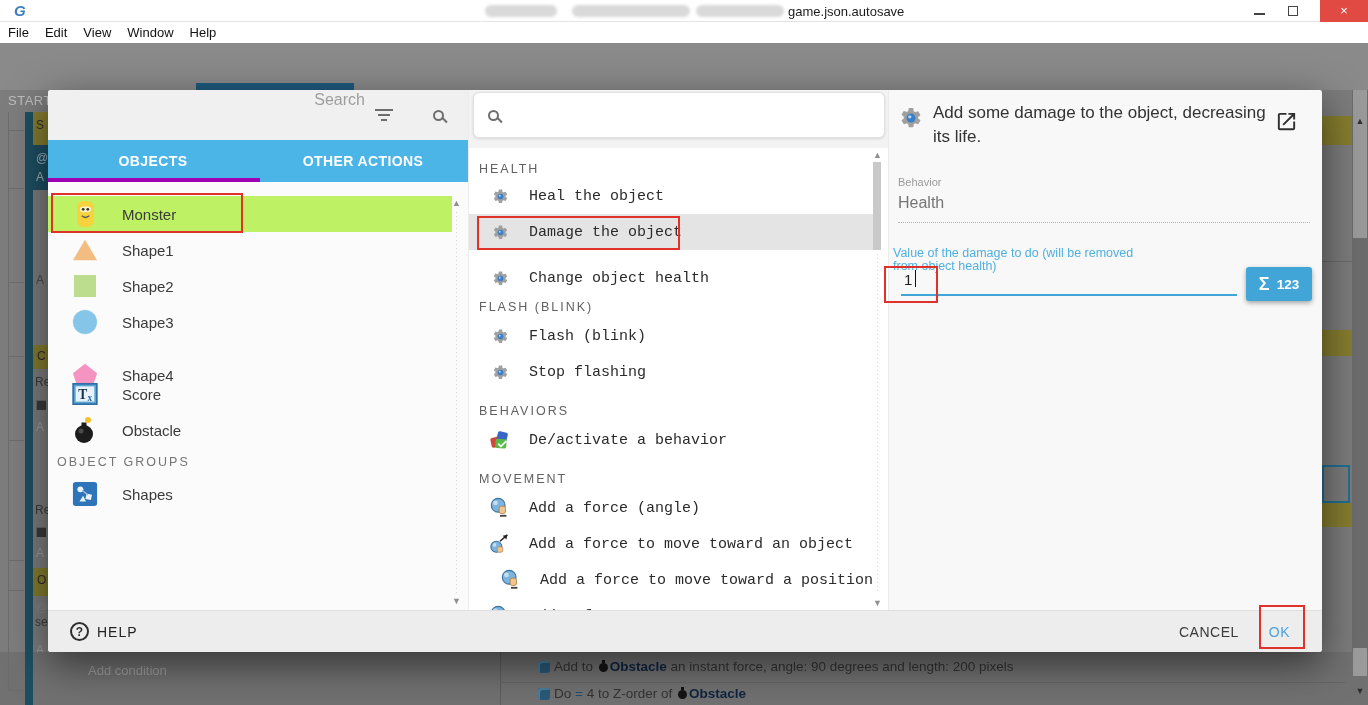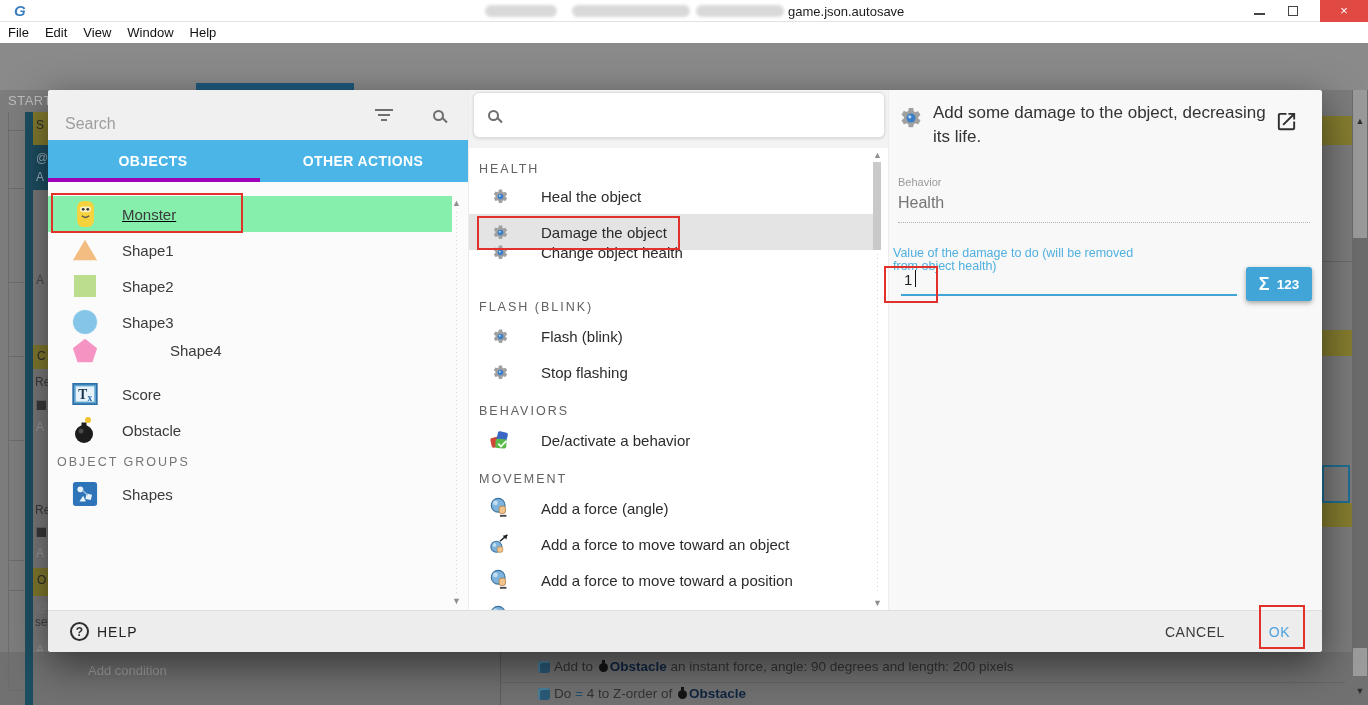--- a/index.html
+++ b/index.html
@@ -66,37 +66,37 @@
   .lp-search input, .mp-search input { border:none; outline:none; background:transparent; font-family:"Liberation Sans",sans-serif; font-size:16px; color:#333; width:100%; }
   .lp-search input::placeholder, .mp-search input::placeholder { color:#9e9e9e; opacity:1; }
   .icon-filter { width:18px; height:12px; position:relative; }
   .icon-filter span { position:absolute; left:50%; transform:translateX(-50%); height:2px; background:#6e6e6e; }
   .icon-magnifier { display:inline-block; width:11px; height:11px; border:2px solid #6e6e6e; border-radius:50%; position:relative; }
   .icon-magnifier:after { content:''; position:absolute; width:7px; height:2px; background:#6e6e6e; transform:rotate(45deg); right:-6px; bottom:-2px; }
   .lp-tabs { left:0; top:50px; width:420px; height:42px; background:#4cb5e8; display:flex; }
   .lp-tab { width:210px; text-align:center; line-height:42px; color:#ffffff; font-size:14px; font-weight:bold; letter-spacing:.4px; }
   .lp-tab-ind { left:0; top:88px; width:212px; height:4px; background:#a000b4; }
   .obj-row { left:0; width:404px; height:36px; display:flex; align-items:center; }
-  .obj-row.selected { background:#86efac;text-decoration:underline; }
+  .obj-row.selected { background:#bef264; }
   .obj-icon { width:30px; height:30px; margin-left:22px; display:flex; align-items:center; justify-content:center; }
   .obj-label { margin-left:22px; font-size:15px; color:#3a3a3a; }
   .group-header { left:9px; font-size:12.5px; color:#757575; letter-spacing:2px; }
   .scroll-arrow { font-size:9px; color:#8f8f8f; }
   .dotted-track { width:1px; background-image:repeating-linear-gradient(to bottom,#d4d4d4 0 1px,transparent 1px 4px); }
 
   
   .mp { left:420px; top:0; width:420px; height:520px; border-left:1px solid #ececec; background:#fff; }
   .mp-top { left:0; top:0; width:420px; height:58px; background:#f3f3f3; }
   .mp-search { left:4px; top:2px; width:412px; height:46px; background:#fff; border:1px solid #e0e0e0; border-radius:6px; box-shadow:0 1px 3px rgba(0,0,0,.12); display:flex; align-items:center; padding:0 14px; }
   .mp-list { left:0; top:58px; width:420px; height:462px; overflow:hidden; background:#fff; }
   .sec-header { left:10px; font-size:12.5px; color:#616161; letter-spacing:2px; }
   .act-row { left:0; width:404px; height:36px; display:flex; align-items:center; }
   .act-row.selected { background:#e4e4e4; }
   .act-icon { width:22px; height:22px; margin-left:20px; display:flex; align-items:center; justify-content:center; position:relative; }
-  .act-label { margin-left:30px; font-size:15px; color:#2b2b2b; }
+  .act-label { margin-left:18px; font-size:15px; color:#2b2b2b;font-family:Liberation Mono, monospace; }
   .gear-wrap svg { display:block; }
 
   
   .rp { left:840px; top:0; width:434px; height:520px; background:#f8f8f8; border-left:1px solid #ececec; border-top-right-radius:3px; }
   .rp-desc { left:44px; top:11px; width:340px; font-size:17px; line-height:24px; color:#333; }
   .rp-behavior-label { left:9px; top:86px; font-size:11px; color:#9a9a9a; }
   .rp-behavior-value { left:9px; top:104px; font-size:16px; color:#757575; }
   .rp-dotted { left:9px; top:132px; width:412px; border-bottom:1px dotted #b5b5b5; }
   .rp-param-label { left:4px; font-size:12.5px; color:#4fb0df; }
   .rp-value { left:15px; top:181px; font-size:15px; color:#222; }
@@ -104,21 +104,21 @@
   .rp-underline { left:12px; top:204px; width:336px; height:2px; background:#42a5d8; }
   .sigma-btn { left:357px; top:177px; width:66px; height:34px; background:#42a5d8; border-radius:3px; box-shadow:0 2px 5px rgba(0,0,0,.35); display:flex; align-items:center; justify-content:center; gap:7px; color:#fff; }
   .sigma { font-size:18px; font-weight:bold; }
   .digits { font-size:13.5px; font-weight:bold; }
 
   
   .dlg-footer { left:0; top:520px; width:1274px; height:42px; background:#ededed; border-top:1px solid #dedede; border-bottom-left-radius:3px; border-bottom-right-radius:3px; display:flex; align-items:center; }
   .help-icon { width:19px; height:19px; border:2px solid #2f2f2f; border-radius:50%; text-align:center; line-height:17px; font-size:12px; font-weight:bold; color:#2f2f2f; margin-left:22px; }
   .help-label { margin-left:8px; font-size:14px; letter-spacing:1px; color:#222; }
   .footer-spacer { flex:1; }
-  .cancel-btn { font-size:14px; letter-spacing:.5px; color:#3a3a3a; margin-right:44px; }
+  .cancel-btn { font-size:14px; letter-spacing:.5px; color:#3a3a3a; margin-right:30px; }
   .ok-btn { font-size:14px; letter-spacing:.5px; color:#4da3e0; margin-right:32px; }
 
   
   .annot { border:2.5px solid #e0312b; z-index:50; }
 
   svg { display:block; }
 </style>
 </head>
 <body>
 
@@ -286,21 +286,21 @@
     <span class="bb-op">=</span>
     <span>4</span>
     <span>to Z-order of</span>
     <span class="mini-bomb"></span><span class="bb-obj">Obstacle</span>
   </div>
 </div>
 
 <div class="abs dialog">
 
   <div class="abs lp-search">
-    <input class="abs" style="left: 17px; top: 25px; width: 300px;" placeholder="Search">
+    <input class="abs" style="left: 17px; top: 1px; width: 300px; text-align: right;" placeholder="Search">
     <span class="abs icon-filter" style="left:336px; top:19px;"><span style="top:0;width:18px;"></span><span style="top:5px;width:12px;"></span><span style="top:10px;width:6px;"></span></span>
     <span class="abs icon-magnifier" style="left:385px; top:17px;"></span>
   </div>
   <div class="abs lp-tabs">
     <div class="lp-tab">OBJECTS</div>
     <div class="lp-tab">OTHER ACTIONS</div>
   </div>
   <div class="abs lp-tab-ind"></div>
 
   <div class="abs obj-row selected" style="top:106px;">
@@ -333,21 +333,21 @@
   </div>
   <div class="abs obj-row" style="top:214px;">
     <span class="obj-icon">
         <svg width="26" height="26" viewBox="0 0 26 26">
           <circle cx="13" cy="13" r="12" fill="#85c6e8"></circle>
           <circle cx="13" cy="13" r="12" fill="none" stroke="#a9d8ef" stroke-width="1" stroke-dasharray="1,2"></circle>
         </svg>
       </span>
     <span class="obj-label">Shape3</span>
   </div>
-  <div class="abs obj-row" style="top:242px;gap:48px;">
+  <div class="abs obj-row" style="top:267px;">
     <span class="obj-icon">
         <svg width="28" height="27" viewBox="0 0 30 29">
           <polygon points="15,2 28,12 23,27 7,27 2,12" fill="#f593c3"></polygon>
         </svg>
       </span>
     <span class="obj-label">Shape4</span>
   </div>
   <div class="abs obj-row" style="top:286px;">
     <span class="obj-icon">
         <svg width="26" height="22" viewBox="0 0 30 26">
@@ -409,21 +409,21 @@
       <div class="abs act-row selected" style="top:66px;">
         <span class="act-icon gear-wrap">
             <svg width="17" height="17" viewBox="0 0 24 24">
               <path fill="#a0a0a0" d="M19.14 12.94c.04-.31.06-.62.06-.94s-.02-.63-.06-.94l2.03-1.58a.5.5 0 0 0 .12-.64l-1.92-3.32a.5.5 0 0 0-.61-.22l-2.39 1a7.3 7.3 0 0 0-1.62-.94l-.36-2.54A.5.5 0 0 0 13.9 2h-3.8a.5.5 0 0 0-.49.42l-.36 2.54c-.59.24-1.13.56-1.62.94l-2.39-1a.5.5 0 0 0-.61.22L2.71 8.44a.5.5 0 0 0 .12.64l2.03 1.58c-.04.31-.06.62-.06.94s.02.63.06.94l-2.03 1.58a.5.5 0 0 0-.12.64l1.92 3.32c.14.24.42.34.61.22l2.39-1c.49.38 1.03.7 1.62.94l.36 2.54c.04.24.25.42.49.42h3.8c.24 0 .45-.18.49-.42l.36-2.54c.59-.24 1.13-.56 1.62-.94l2.39 1c.19.12.47.02.61-.22l1.92-3.32a.5.5 0 0 0-.12-.64l-2.03-1.58z"></path>
               <circle cx="12" cy="12" r="4" fill="#3a7fc8"></circle>
               <circle cx="11" cy="11" r="1.3" fill="#bcd8f0"></circle>
             </svg>
           </span>
         <span class="act-label">Damage the object</span>
       </div>
-      <div class="abs act-row" style="top:86px;text-align:right;">
+      <div class="abs act-row" style="top:112px;text-align:right;">
         <span class="act-icon gear-wrap">
             <svg width="17" height="17" viewBox="0 0 24 24">
               <path fill="#a0a0a0" d="M19.14 12.94c.04-.31.06-.62.06-.94s-.02-.63-.06-.94l2.03-1.58a.5.5 0 0 0 .12-.64l-1.92-3.32a.5.5 0 0 0-.61-.22l-2.39 1a7.3 7.3 0 0 0-1.62-.94l-.36-2.54A.5.5 0 0 0 13.9 2h-3.8a.5.5 0 0 0-.49.42l-.36 2.54c-.59.24-1.13.56-1.62.94l-2.39-1a.5.5 0 0 0-.61.22L2.71 8.44a.5.5 0 0 0 .12.64l2.03 1.58c-.04.31-.06.62-.06.94s.02.63.06.94l-2.03 1.58a.5.5 0 0 0-.12.64l1.92 3.32c.14.24.42.34.61.22l2.39-1c.49.38 1.03.7 1.62.94l.36 2.54c.04.24.25.42.49.42h3.8c.24 0 .45-.18.49-.42l.36-2.54c.59-.24 1.13-.56 1.62-.94l2.39 1c.19.12.47.02.61-.22l1.92-3.32a.5.5 0 0 0-.12-.64l-2.03-1.58z"></path>
               <circle cx="12" cy="12" r="4" fill="#3a7fc8"></circle>
               <circle cx="11" cy="11" r="1.3" fill="#bcd8f0"></circle>
             </svg>
           </span>
         <span class="act-label">Change object health</span>
       </div>
 
@@ -479,21 +479,21 @@
             <svg width="22" height="22" viewBox="0 0 24 24">
               <circle cx="8" cy="15" r="6" fill="#7db3dc" stroke="#39729f" stroke-width="1.2"></circle>
               <circle cx="6" cy="13" r="2" fill="#c4def0"></circle>
               <rect x="9" y="15" width="6" height="6" rx="2" fill="#f2c48e" stroke="#b5824a" stroke-width=".8"></rect>
               <line x1="12" y1="9" x2="20" y2="2" stroke="#222" stroke-width="1.6"></line>
               <polygon points="20,2 15,3 19,7" fill="#222"></polygon>
             </svg>
           </span>
         <span class="act-label">Add a force to move toward an object</span>
       </div>
-      <div class="abs act-row" style="top:414px;">
+      <div class="abs act-row" style="top:414px;justify-content:flex-end;">
         <span class="act-icon">
             <svg width="22" height="22" viewBox="0 0 24 24">
               <circle cx="10" cy="9" r="7.5" fill="#7db3dc" stroke="#39729f" stroke-width="1.2"></circle>
               <circle cx="7" cy="6.5" r="2.6" fill="#c4def0"></circle>
               <rect x="11" y="10" width="7" height="8" rx="2.5" fill="#f2c48e" stroke="#b5824a" stroke-width="1"></rect>
               <rect x="12" y="19.5" width="7" height="2" fill="#444"></rect>
             </svg>
           </span>
         <span class="act-label">Add a force to move toward a position</span>
       </div>

